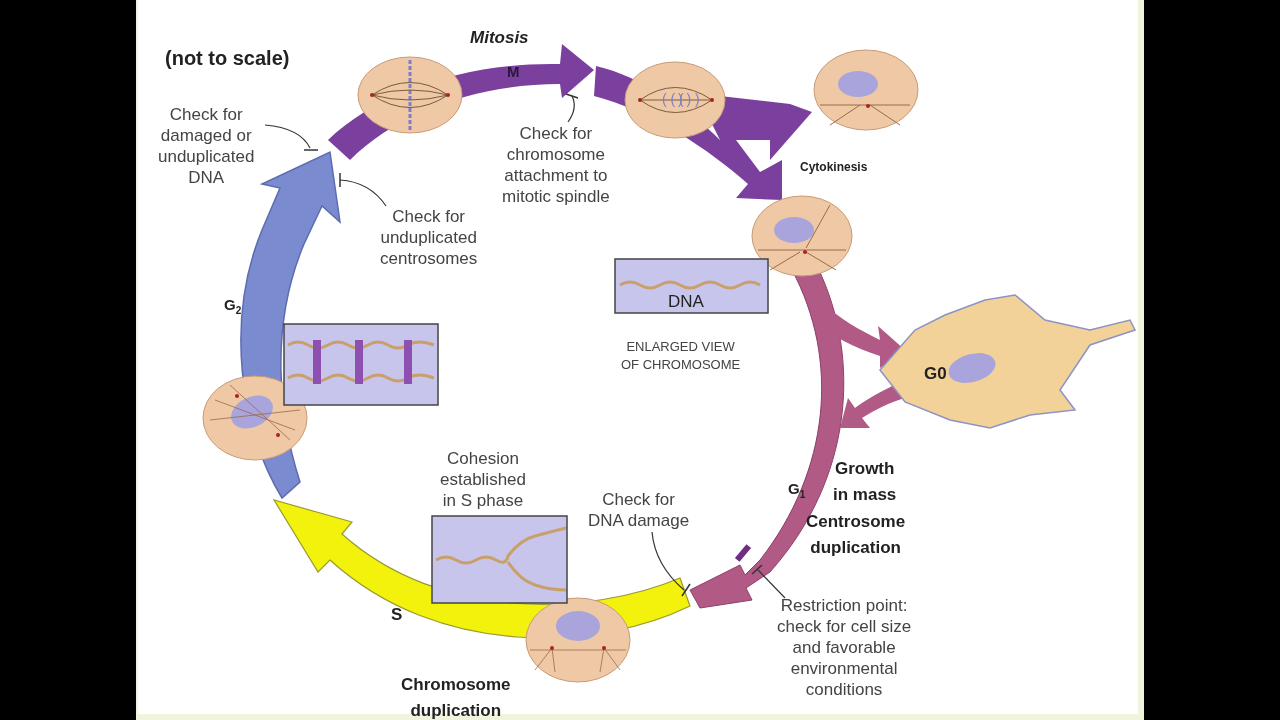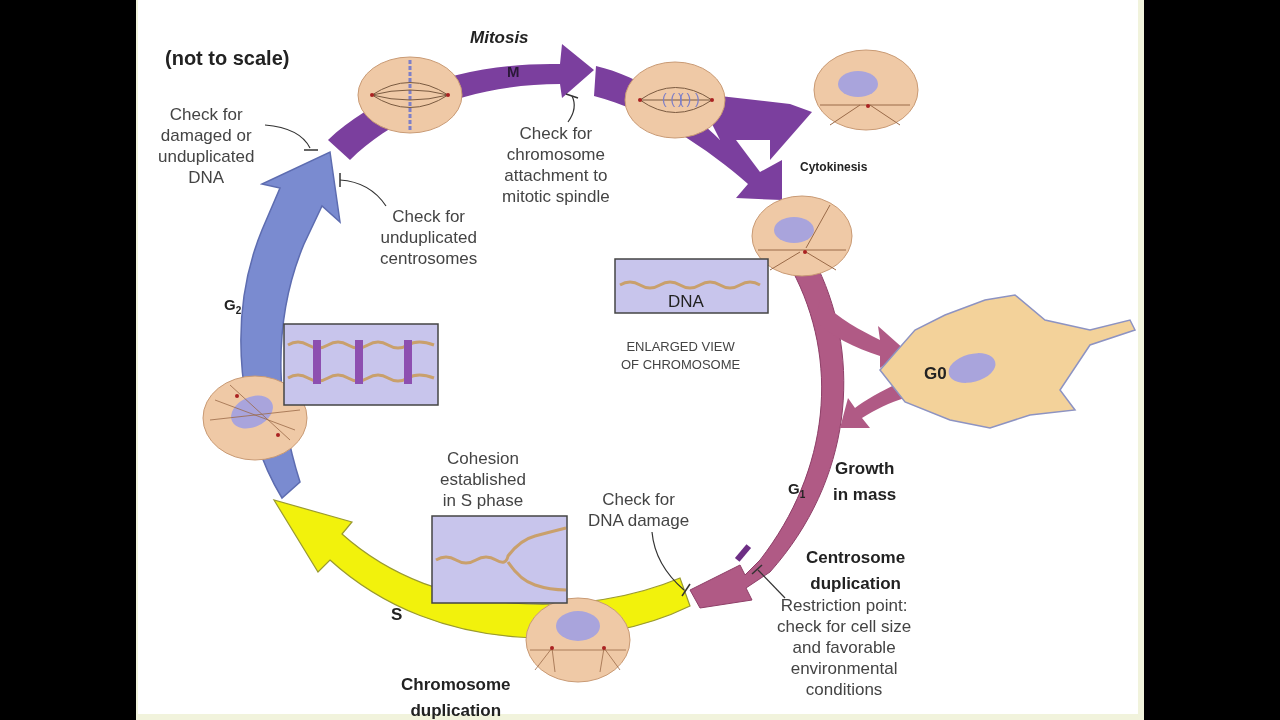--- a/index.html
+++ b/index.html
@@ -129,21 +129,21 @@
 unduplicated
 centrosomes</div>
 <div class="lbl" style="left:502px;top:123px;">Check for
 chromosome
 attachment to
 mitotic spindle</div>
 <div class="lbl" style="left:668px;top:291px;font-size:17px;color:#222;">DNA</div>
 <div class="lbl sc" style="left:621px;top:321px;text-transform:uppercase;font-size:13px;"><span>Enlarged view</span><br><span>of chromosome</span></div>
 <div class="lbl bold" style="left:833px;top:456px;">Growth
 in mass</div>
-<div class="lbl bold" style="left:806px;top:509px;margin-top:36px;">Centrosome
+<div class="lbl bold" style="left:806px;top:509px;">Centrosome
 duplication</div>
 <div class="lbl" style="left:777px;top:595px;">Restriction point:
 check for cell size
 and favorable
 environmental
 conditions</div>
 <div class="lbl" style="left:440px;top:448px;">Cohesion
 established
 in S phase</div>
 <div class="lbl" style="left:588px;top:489px;">Check for

